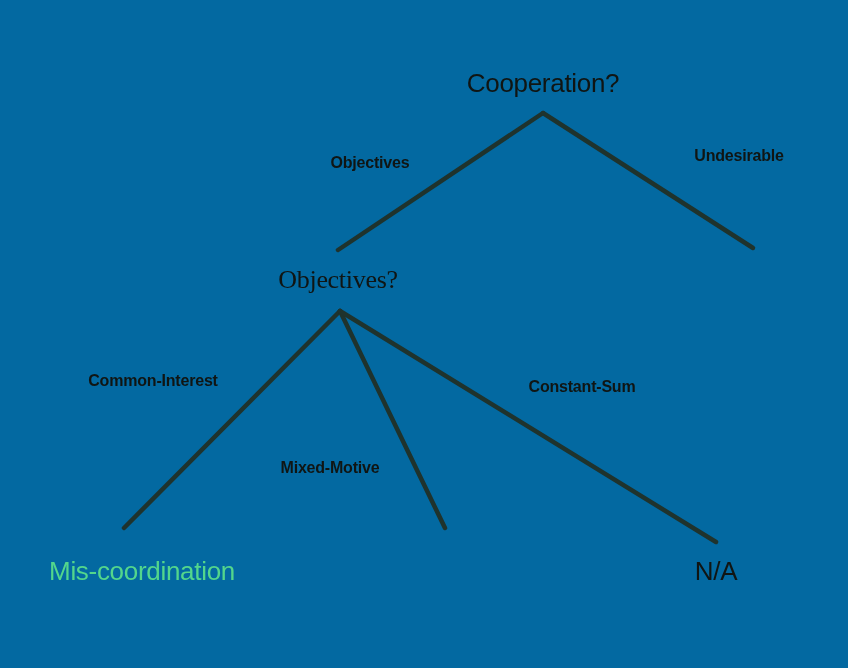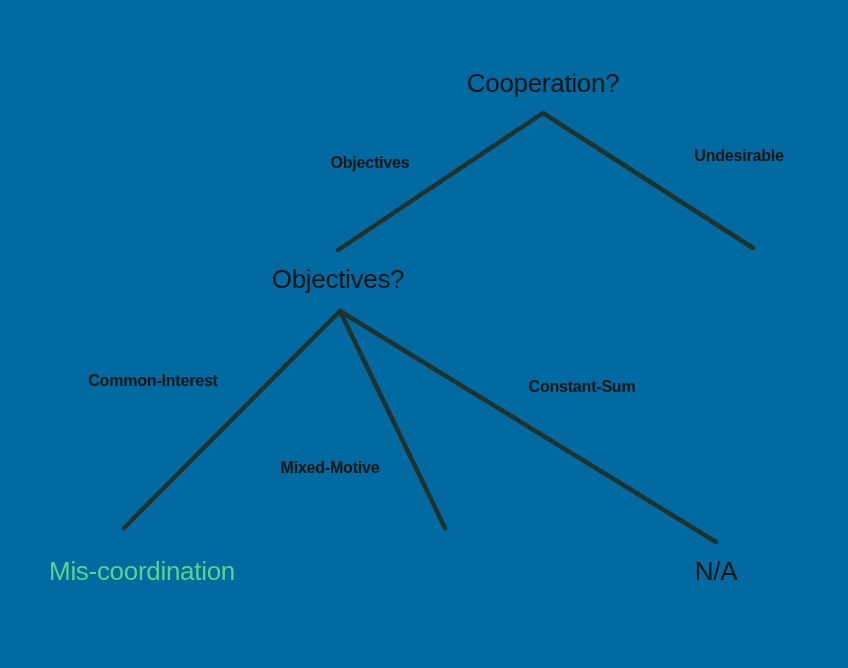--- a/index.html
+++ b/index.html
@@ -49,21 +49,21 @@
 
   <svg class="edge-layer" id="edge-layer" viewBox="0 0 848 668">
       <line x1="543" y1="113" x2="338" y2="250" stroke="#1f332d" stroke-width="4.5" stroke-linecap="round"></line>
       <line x1="543" y1="113" x2="753" y2="248" stroke="#1f332d" stroke-width="4.5" stroke-linecap="round"></line>
       <line x1="340" y1="311" x2="124" y2="528" stroke="#1f332d" stroke-width="4.5" stroke-linecap="round"></line>
       <line x1="340" y1="311" x2="445" y2="528" stroke="#1f332d" stroke-width="4.5" stroke-linecap="round"></line>
       <line x1="340" y1="311" x2="716" y2="542" stroke="#1f332d" stroke-width="4.5" stroke-linecap="round"></line>
     </svg>
 
   <div class="node" style="left: 543px; top: 84px; color: rgb(16, 21, 19);">Cooperation?</div>
-  <div class="node" style="left: 338px; top: 280px; color: rgb(16, 21, 19);">Objectives?</div>
+  <div class="node" style="left: 338px; top: 280px; color: rgb(16, 21, 19); font-family: Liberation Serif, serif;">Objectives?</div>
   <div class="node" style="left: 142px; top: 572px; color: rgb(83, 214, 140);">Mis-coordination</div>
   <div class="node" style="left: 716px; top: 572px; color: rgb(16, 21, 19);">N/A</div>
 
   <div class="edge-label" style="left: 370px; top: 163px; color: rgb(16, 21, 19);">Objectives</div>
   <div class="edge-label" style="left: 727px; top: 156px; color: rgb(16, 21, 19); margin-left: 12px;">Undesirable</div>
   <div class="edge-label" style="left: 153px; top: 381px; color: rgb(16, 21, 19);">Common-Interest</div>
   <div class="edge-label" style="left: 330px; top: 468px; color: rgb(16, 21, 19);">Mixed-Motive</div>
   <div class="edge-label" style="left: 582px; top: 387px; color: rgb(16, 21, 19);">Constant-Sum</div>
 
 </div>

